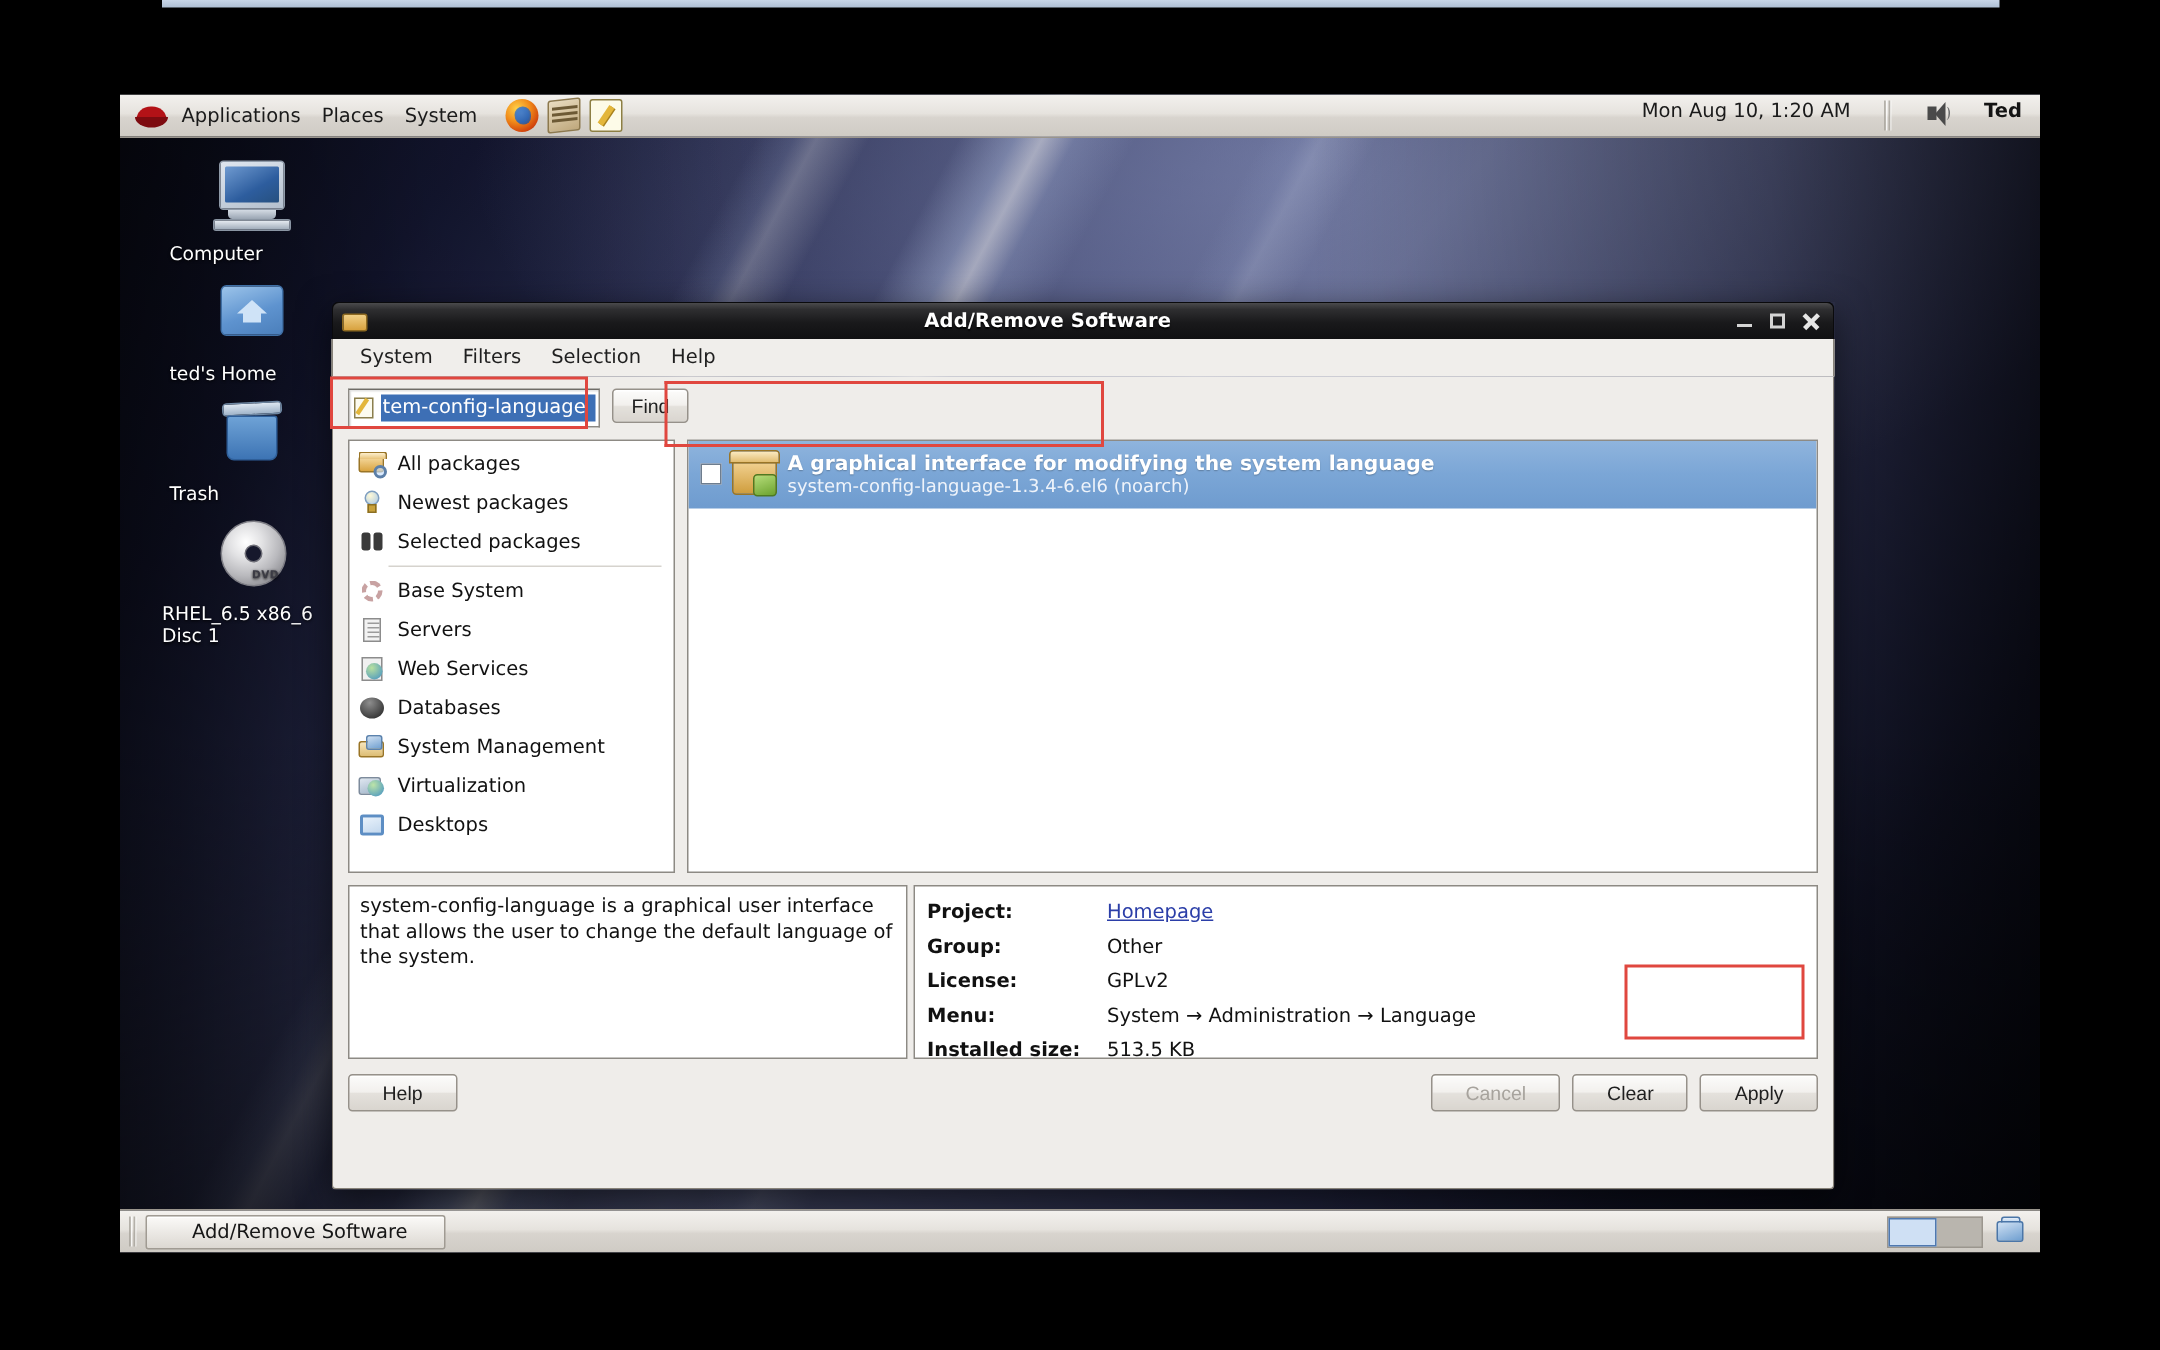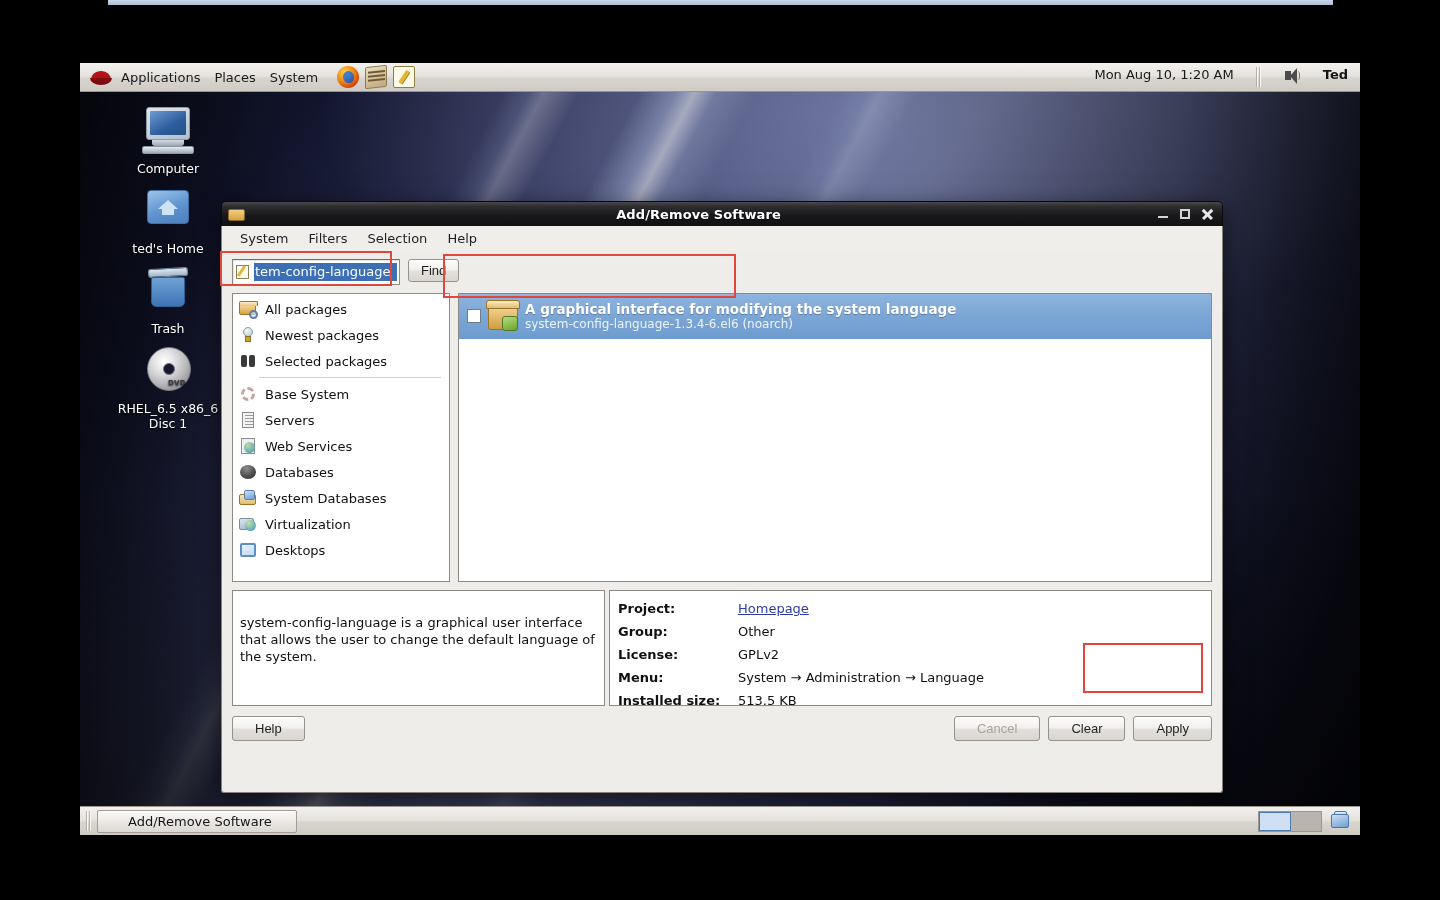--- a/index.html
+++ b/index.html
@@ -87,21 +87,21 @@
   #volume-icon .wave{position:absolute; left:13px; top:4px; width:4px;height:9px;
     border-right:1.5px solid #6d6d6d; border-radius:0 60% 60% 0 / 0 50% 50% 0;}
   #user-name { font-size:13px; font-weight:bold; color:#141414; }
   .grip { width:5px; height:20px; background-image:
      linear-gradient(90deg,#a8a49c 1px, transparent 1px),
      linear-gradient(90deg,#ffffff 1px, transparent 1px);
      background-size:3px 100%; background-position:0 0, 1px 0; opacity:.8;}
 
   
   .desk-icon {
-    position:absolute; width:110px; text-align:center; color:#fff;
+    position:absolute; width:110px; text-align:left; color:#fff;
     font-size:12.5px; text-shadow:0 1px 2px rgba(0,0,0,.95); cursor:default;
     line-height:15px;
   }
   .desk-icon .glyph { height:52px; margin:0 auto 4px; position:relative; width:56px; }
 
   .ic-computer .mon{position:absolute;left:6px;top:2px;width:44px;height:33px;border-radius:3px;
      background:linear-gradient(160deg,#dfe6ef,#b3bfcd); border:1px solid #8f9aa8;}
   .ic-computer .scr{position:absolute;left:10px;top:6px;width:36px;height:24px;border-radius:1px;
      background:linear-gradient(150deg,#6f9ad0,#2d5d9e 60%,#26507f);}
   .ic-computer .base{position:absolute;left:12px;top:35px;width:32px;height:6px;
@@ -244,21 +244,21 @@
   #pkg-icon .body{position:absolute;left:3px;top:8px;width:30px;height:22px;
     background:linear-gradient(180deg,#f0cf8d,#cf9d3d); border:1px solid #9a7526; border-radius:0 0 3px 3px;}
   #pkg-icon .green{position:absolute;left:17px;top:16px;width:16px;height:15px;border-radius:3px;
     background:linear-gradient(160deg,#b6dd7a,#6ba22f); border:1px solid #4e7a22;}
   #pkg-title { font-size:13.5px; font-weight:bold; color:#fff; line-height:16px; text-shadow:0 1px 1px rgba(0,0,0,.25);}
   #pkg-sub { font-size:12px; color:#eef3fa; line-height:15px; }
 
   
   #info-row { display:flex; gap:4px; margin-top:8px; height:116px; }
   #desc-pane {
-    width:373px; background:#fff; border:1px solid #8d8a84; padding:23px 7px;
+    width:373px; background:#fff; border:1px solid #8d8a84; padding:5px 7px;
     font-size:13px; color:#111; line-height:17px;
   }
   #meta-pane {
     flex:1; background:#fff; border:1px solid #8d8a84; padding:6px 8px;
     font-size:13px; color:#111;
   }
   .meta-line { display:flex; line-height:23px; }
   .meta-k { width:120px; font-weight:bold; color:#111; }
   .meta-v { color:#111; }
   .meta-v.link { color:#2b3ea8; text-decoration:underline; cursor:pointer; }
@@ -455,21 +455,21 @@
           <div class="side-item">
             <span class="sicon">
                 <span class="si-db"></span>
               </span>
             <span>Databases</span>
           </div>
           <div class="side-item">
             <span class="sicon">
                 <span class="si-sysmgmt"></span>
               </span>
-            <span>System Databases</span>
+            <span>System Management</span>
           </div>
           <div class="side-item">
             <span class="sicon">
                 <span class="si-virt"></span>
               </span>
             <span>Virtualization</span>
           </div>
           <div class="side-item">
             <span class="sicon">
                 <span class="si-desk"></span>

